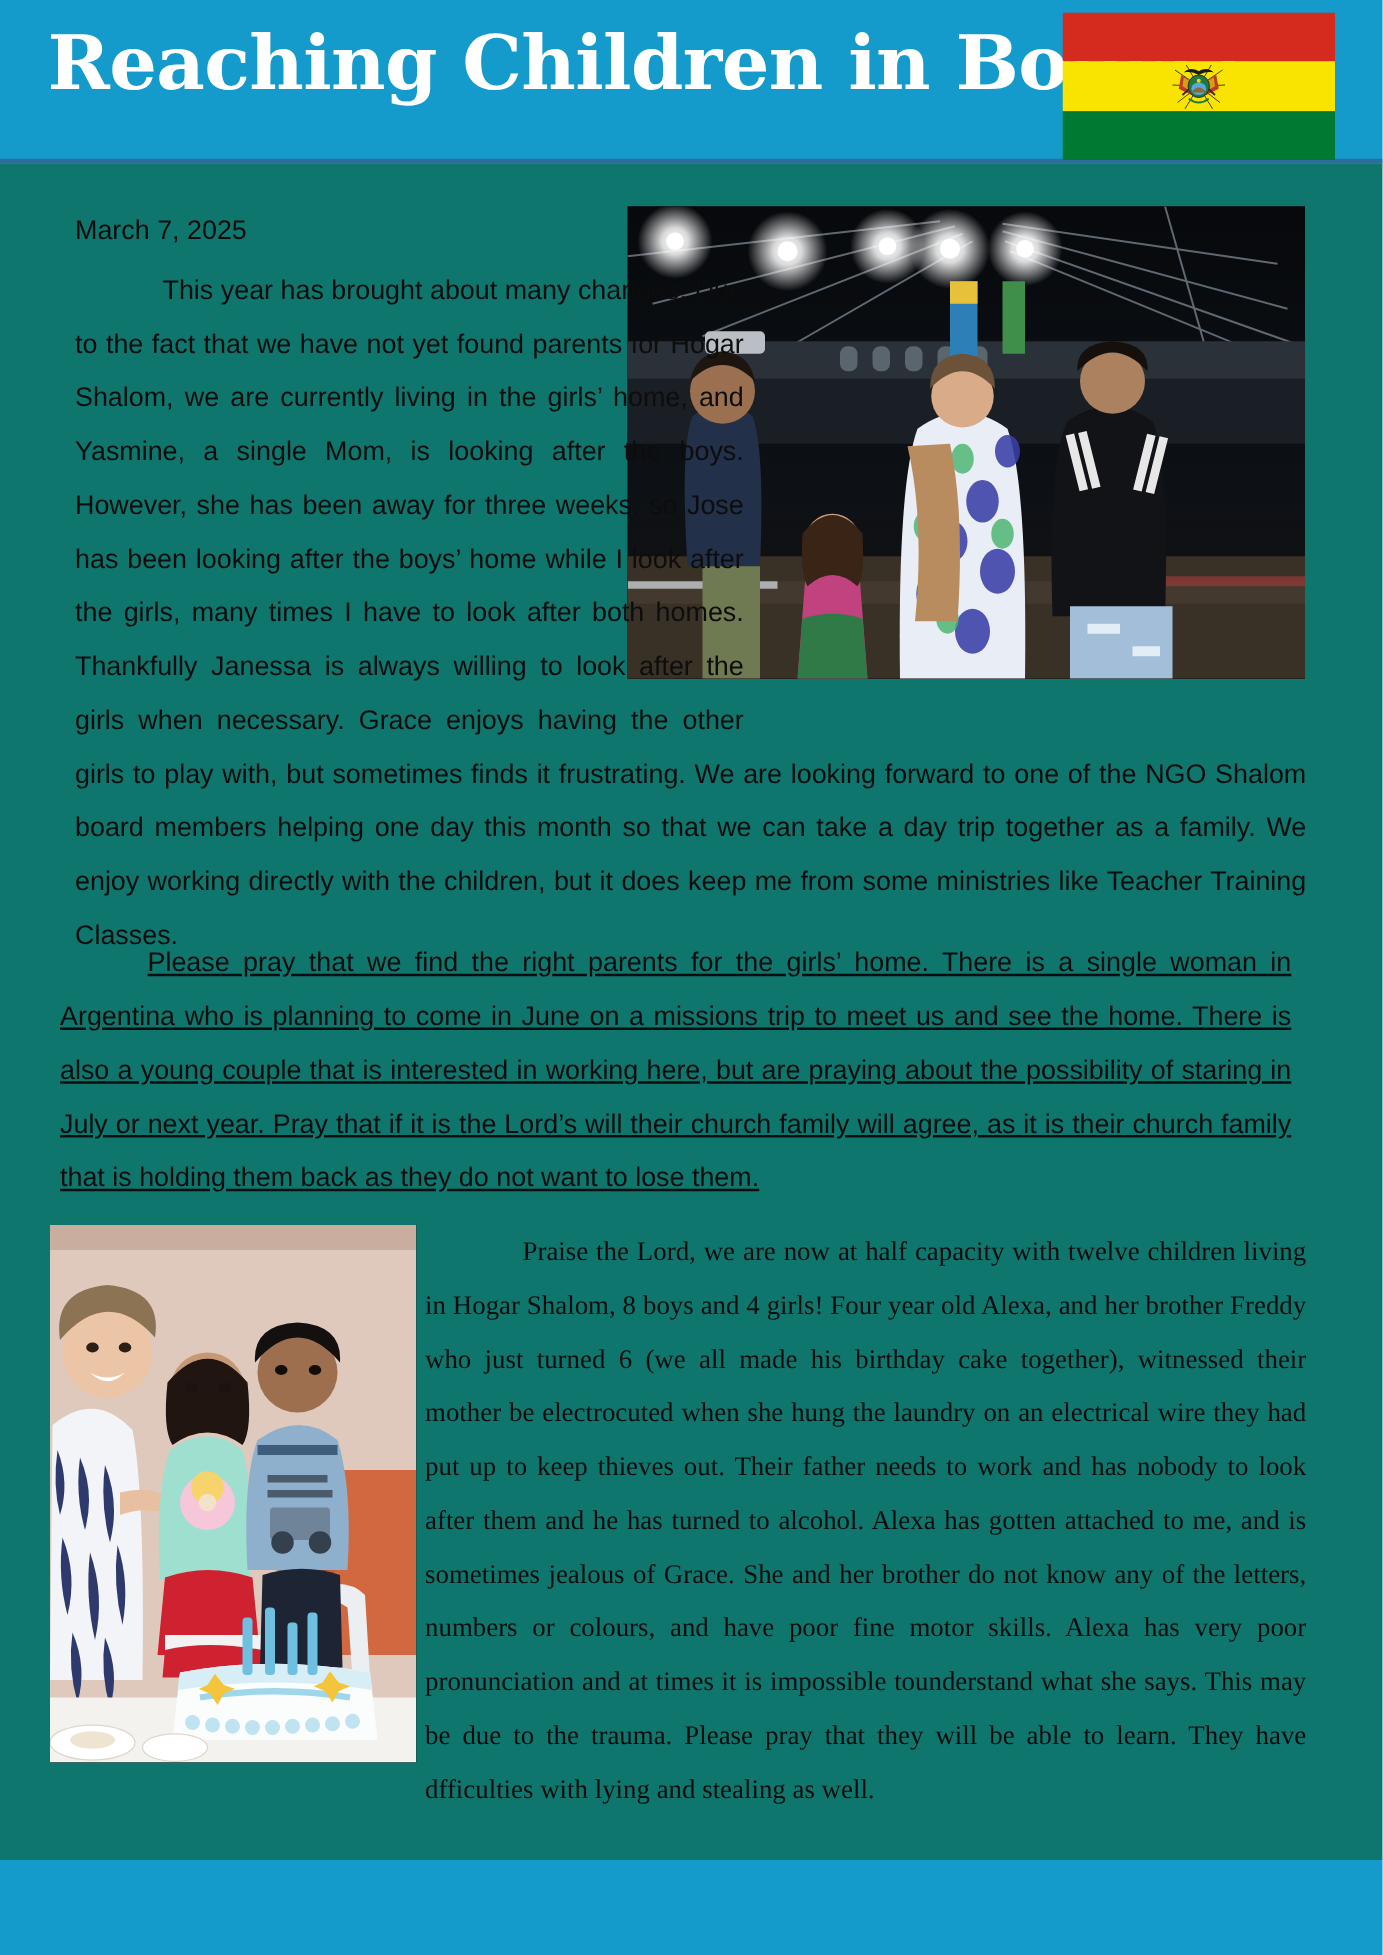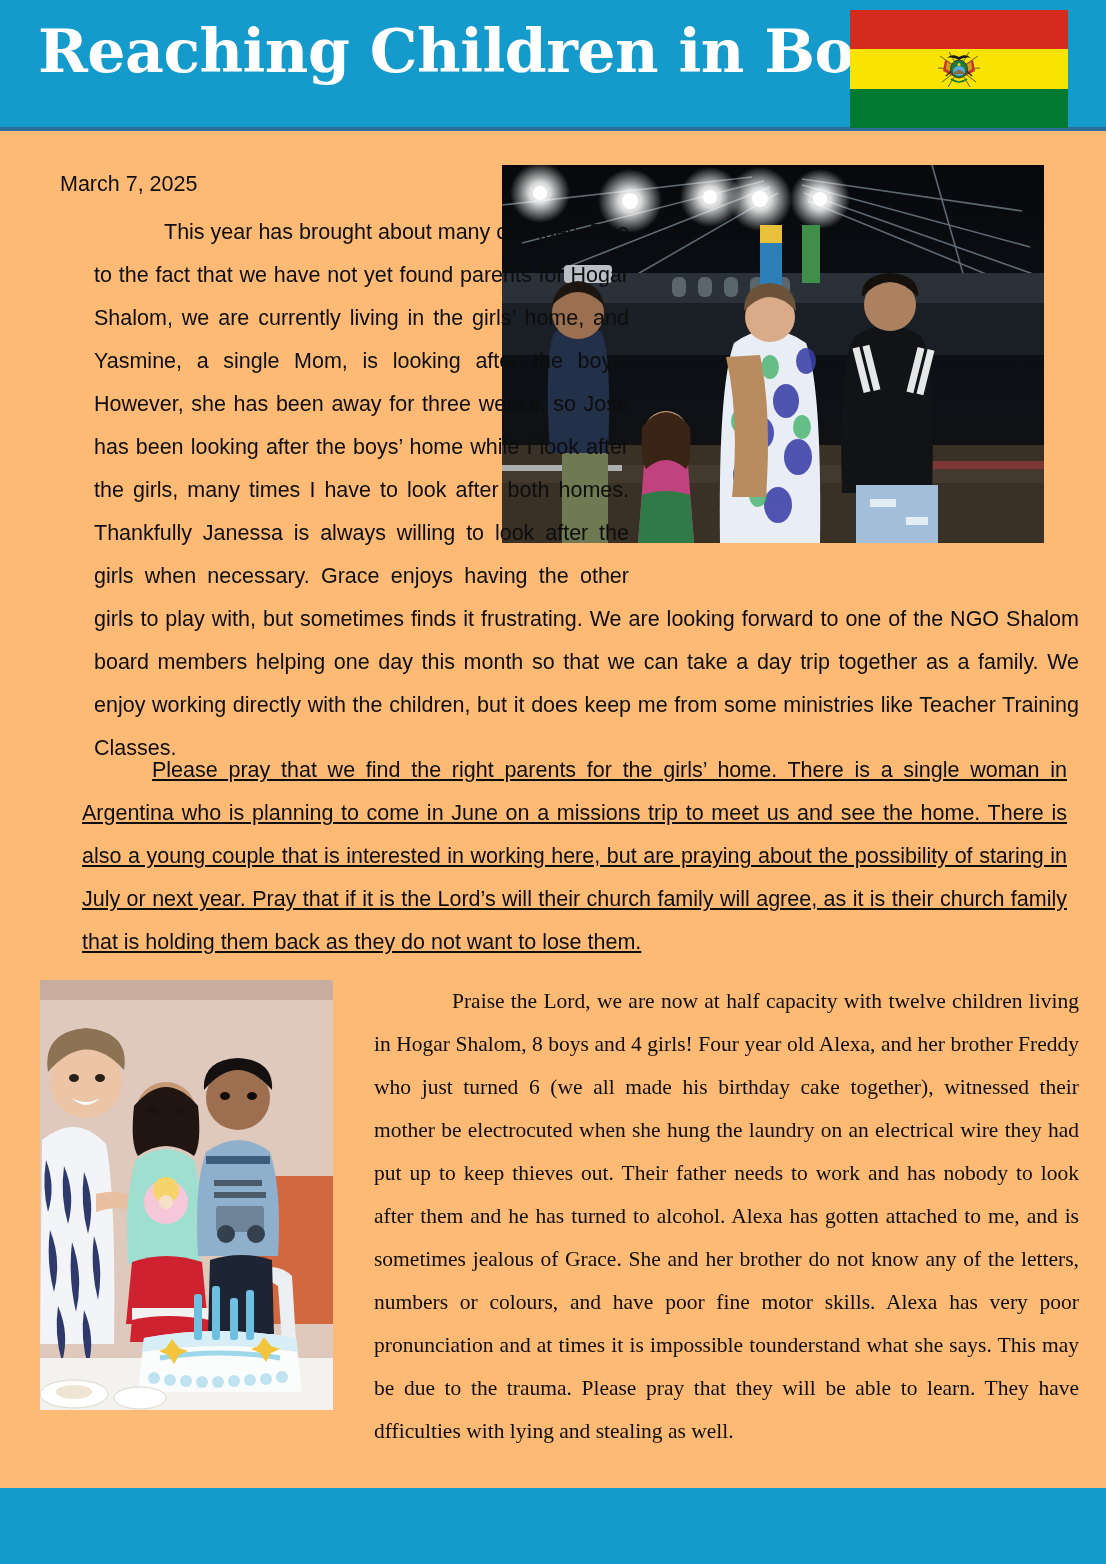--- a/index.html
+++ b/index.html
@@ -50,21 +50,21 @@
     left: 50%; top: 50%;
     transform: translate(-50%, -50%);
     width: 50px; height: 46px;
   }
 
   
   .page {
     position: absolute;
     left: 0; top: 131px;
     width: 1106px; height: 1357px;
-    background: #fdba74;
+    background: #0f766e;
   }
 
   .date-line {
     position: absolute;
     left: 60px; top: 41px;
     font-size: 21.5px;
     color: #0d0d0d;
     font-family: "Liberation Sans", sans-serif;
   }
 
@@ -86,21 +86,20 @@
 
   
   .text-col {
     position: absolute;
     color: #0d0d0d;
     font-size: 21.5px;
     line-height: 43px;
     text-align: justify;
     text-justify: inter-word;
     font-family: "Liberation Sans", sans-serif;
-    margin-left: 34px;
   }
   .para-wrap-right {
     left: 60px; top: 80px;
     width: 985px;
   }
   .para-wrap-right .floater-tr {
     float: right;
     width: 450px; height: 345px;
     shape-outside: border-box;
   }

